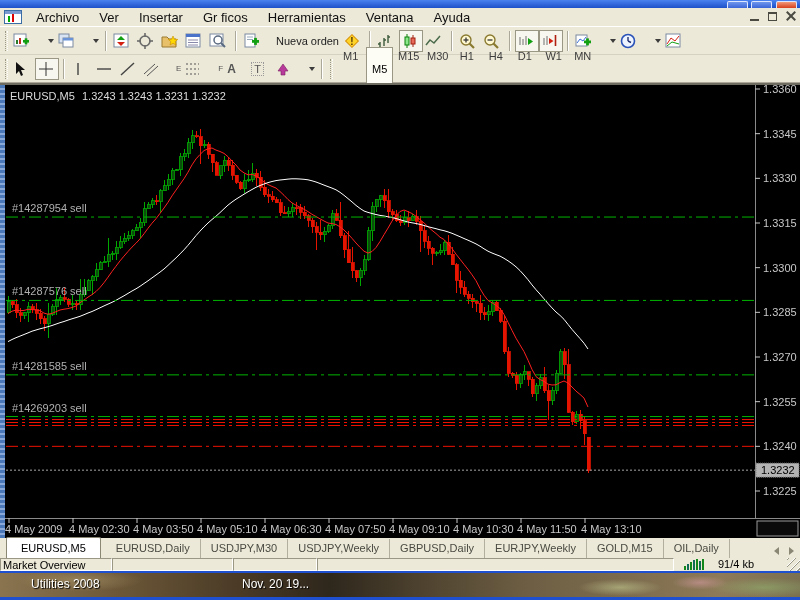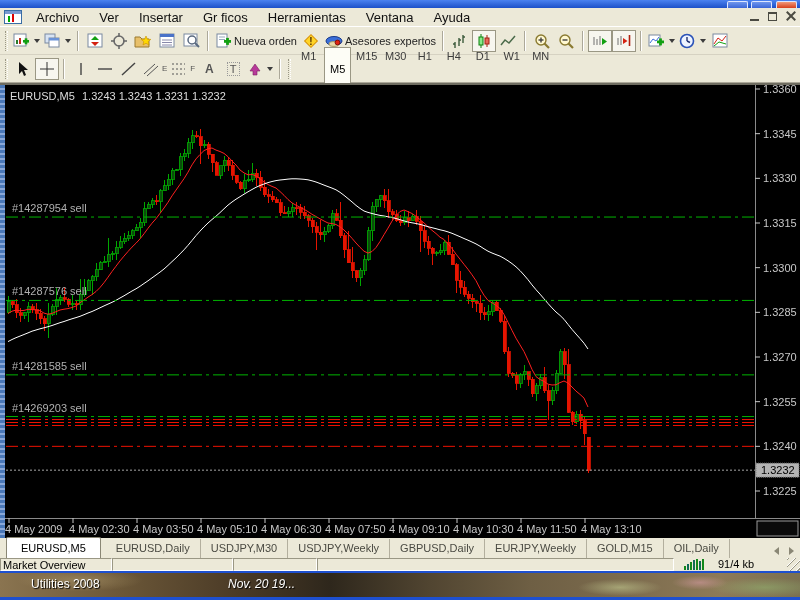--- a/index.html
+++ b/index.html
@@ -22,21 +22,21 @@
 .g-rest{width:9px;height:9px;border:1px solid #4a4a42;border-top:2px solid #4a4a42}
 .g-close{width:10px;height:10px;position:relative}
 .g-close::before,.g-close::after{content:"";position:absolute;left:4px;top:-1px;width:2px;height:12px;background:#4a4a42}
 .g-close::before{transform:rotate(45deg)}.g-close::after{transform:rotate(-45deg)}
 
 .toolbar{display:flex;align-items:center;padding:0 2px;background:#ece9d8}
 .toolbar.r1{height:29px;border-top:1px solid #fff;border-bottom:1px solid #d6d2c2}
 .toolbar.r2{height:28px;border-bottom:1px solid #aca899}
 .grip{width:3px;height:20px;margin:0 3px;border-left:1px dotted #9a9784;border-right:1px dotted #fff}
 .sep{width:2px;height:20px;border-left:1px solid #aca899;border-right:1px solid #fff;margin:0 4px}
-.tbtn{height:22px;min-width:24px;padding:0 2px;display:flex;align-items:center;justify-content:center;gap:2px;font-size:11px;color:#222}
+.tbtn{height:22px;min-width:24px;padding:0 2px;display:flex;align-items:center;justify-content:flex-start;gap:16px;font-size:11px;color:#222}
 .tbtn.pressed{background:#f7f6ef;border:1px solid #9a9784}
 .dd{width:0;height:0;border-left:3px solid transparent;border-right:3px solid transparent;border-top:4px solid #3c3c3c;margin-left:2px}
 .tfbtn{font-size:11px;color:#3c3c3c;padding:3px 0;width:27px;text-align:center;margin:0 1px}
 .tfbtn.active{background:#fdfdf6;border:1px solid #9a9784;color:#000;padding:15px 0}
 .iconA{font-size:12px;color:#555;font-weight:bold}
 .iconT{font-size:11px;color:#555;border:1px dotted #999;padding:0 2px}
 .iconEF{font-size:8px;color:#555;margin-left:1px}
 
 .chartarea{position:relative;height:455px;background:#000;border-top:2px solid #6e6c60}
 .bluestrip{position:absolute;left:0;top:0;width:5px;height:453px;background:repeating-linear-gradient(180deg,#4a78b8 0 3px,#8aa8d8 3px 5px)}
@@ -168,28 +168,20 @@
         <rect x="9" y="7" width="7" height="2.8" fill="#12a012"></rect>
         <rect x="11.1" y="4.9" width="2.8" height="7" fill="#12a012"></rect>
       </svg>
     <span>Nueva orden</span>
   </span>
   <span class="tbtn">
     <svg width="18" height="17">
         <rect x="4.5" y="4.5" width="9" height="9" transform="rotate(45 9 9)" fill="#ffd428" stroke="#d89000"></rect>
         <text x="9" y="12.5" font-size="10" font-weight="bold" text-anchor="middle" fill="#503000">!</text>
       </svg>
-  </span>
-  <span class="tbtn labeled">
-    <svg width="18" height="16">
-        <ellipse cx="9" cy="8" rx="8" ry="4.5" fill="#3a6ed8" stroke="#1a3a88"></ellipse>
-        <ellipse cx="9" cy="11" rx="5" ry="2.4" fill="#e8d8a8" stroke="#a89860"></ellipse>
-        <circle cx="12.5" cy="9.5" r="2.4" fill="#e02010" stroke="#801008"></circle>
-      </svg>
-    <span>Asesores expertos</span>
   </span>
   <span class="sep"></span>
   <span class="tbtn">
     <svg width="16" height="16">
         <g stroke="#3c5a3c" stroke-width="1.4">
           <line x1="3" y1="9" x2="3" y2="15"></line>
           <line x1="7" y1="5" x2="7" y2="13"></line>
           <line x1="11" y1="2" x2="11" y2="10"></line>
           <line x1="1" y1="11" x2="3" y2="11"></line>
           <line x1="7" y1="7" x2="9" y2="7"></line>
@@ -744,16 +736,16 @@
     <i style="height:11px;background:#12881a"></i>
   </span>
   <span class="traffic">91/4 kb</span>
   <span class="gripcorner"></span>
 </div>
 
 <div class="taskbar">
   <div>
 
   <span class="tk" style="left: 5px; margin-left: 26px;">Utilities 2008</span>
-      <span class="tk" style="left: 228px; font-style: italic;">Nov. 20 19...</span>
+      <span class="tk" style="left: 242px;">Nov. 20 19...</span>
       <span class="tk" style="left: 337px; margin-top: 40px;">Studio 3</span>
     </div>
 </div>
 
 </body></html>

